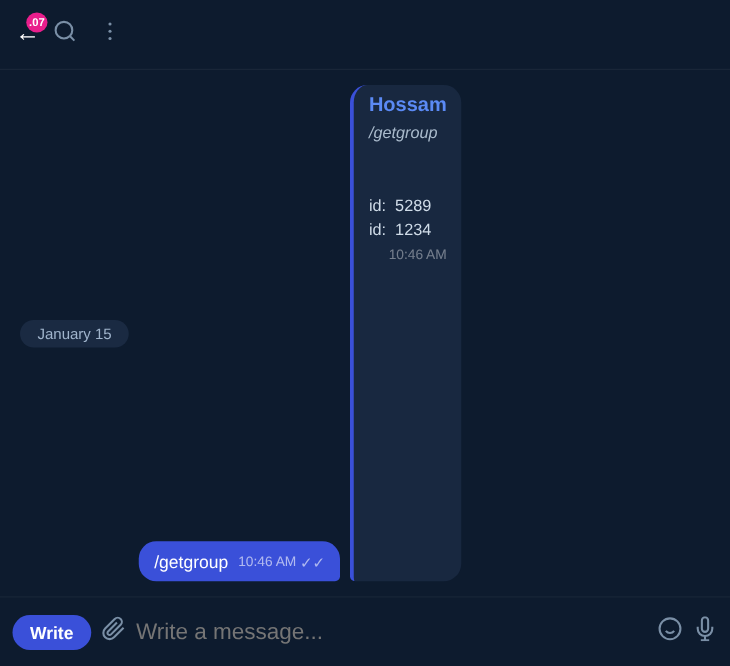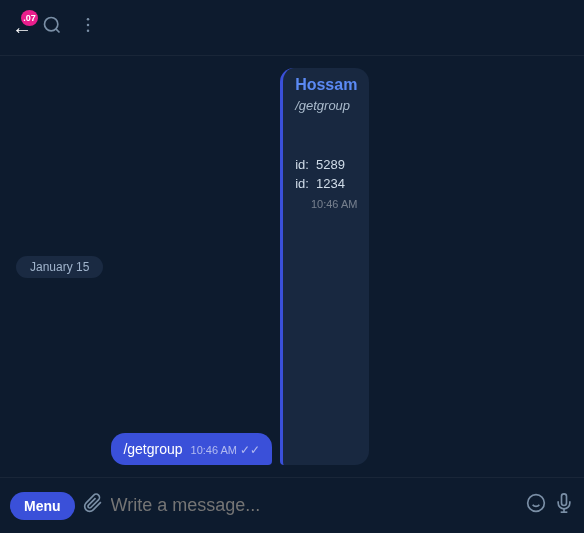--- a/index.html
+++ b/index.html
@@ -281,21 +281,21 @@
       </div>
       <div class="msg-bottom">
         <span class="msg-time">10:46 AM</span>
       </div>
     </div>
   </div>
 
 </div>
 
 <div class="input-bar">
-  <button class="menu-btn">Menu</button>
+  <button class="menu-btn">Write</button>
   <span class="attach-btn">
     <svg width="20" height="20" viewBox="0 0 24 24" fill="none" stroke="#7a8fa6" stroke-width="2">
       <path d="M21.44 11.05l-9.19 9.19a6 6 0 01-8.49-8.49l9.19-9.19a4 4 0 015.66 5.66l-9.2 9.19a2 2 0 01-2.83-2.83l8.49-8.48"></path>
     </svg>
   </span>
   <input class="message-input" type="text" placeholder="Write a message..." style="">
   <span class="emoji-btn">
     <svg width="20" height="20" viewBox="0 0 24 24" fill="none" stroke="#7a8fa6" stroke-width="2">
       <circle cx="12" cy="12" r="10"></circle>
       <path d="M8 14s1.5 2 4 2 4-2 4-2"></path>

